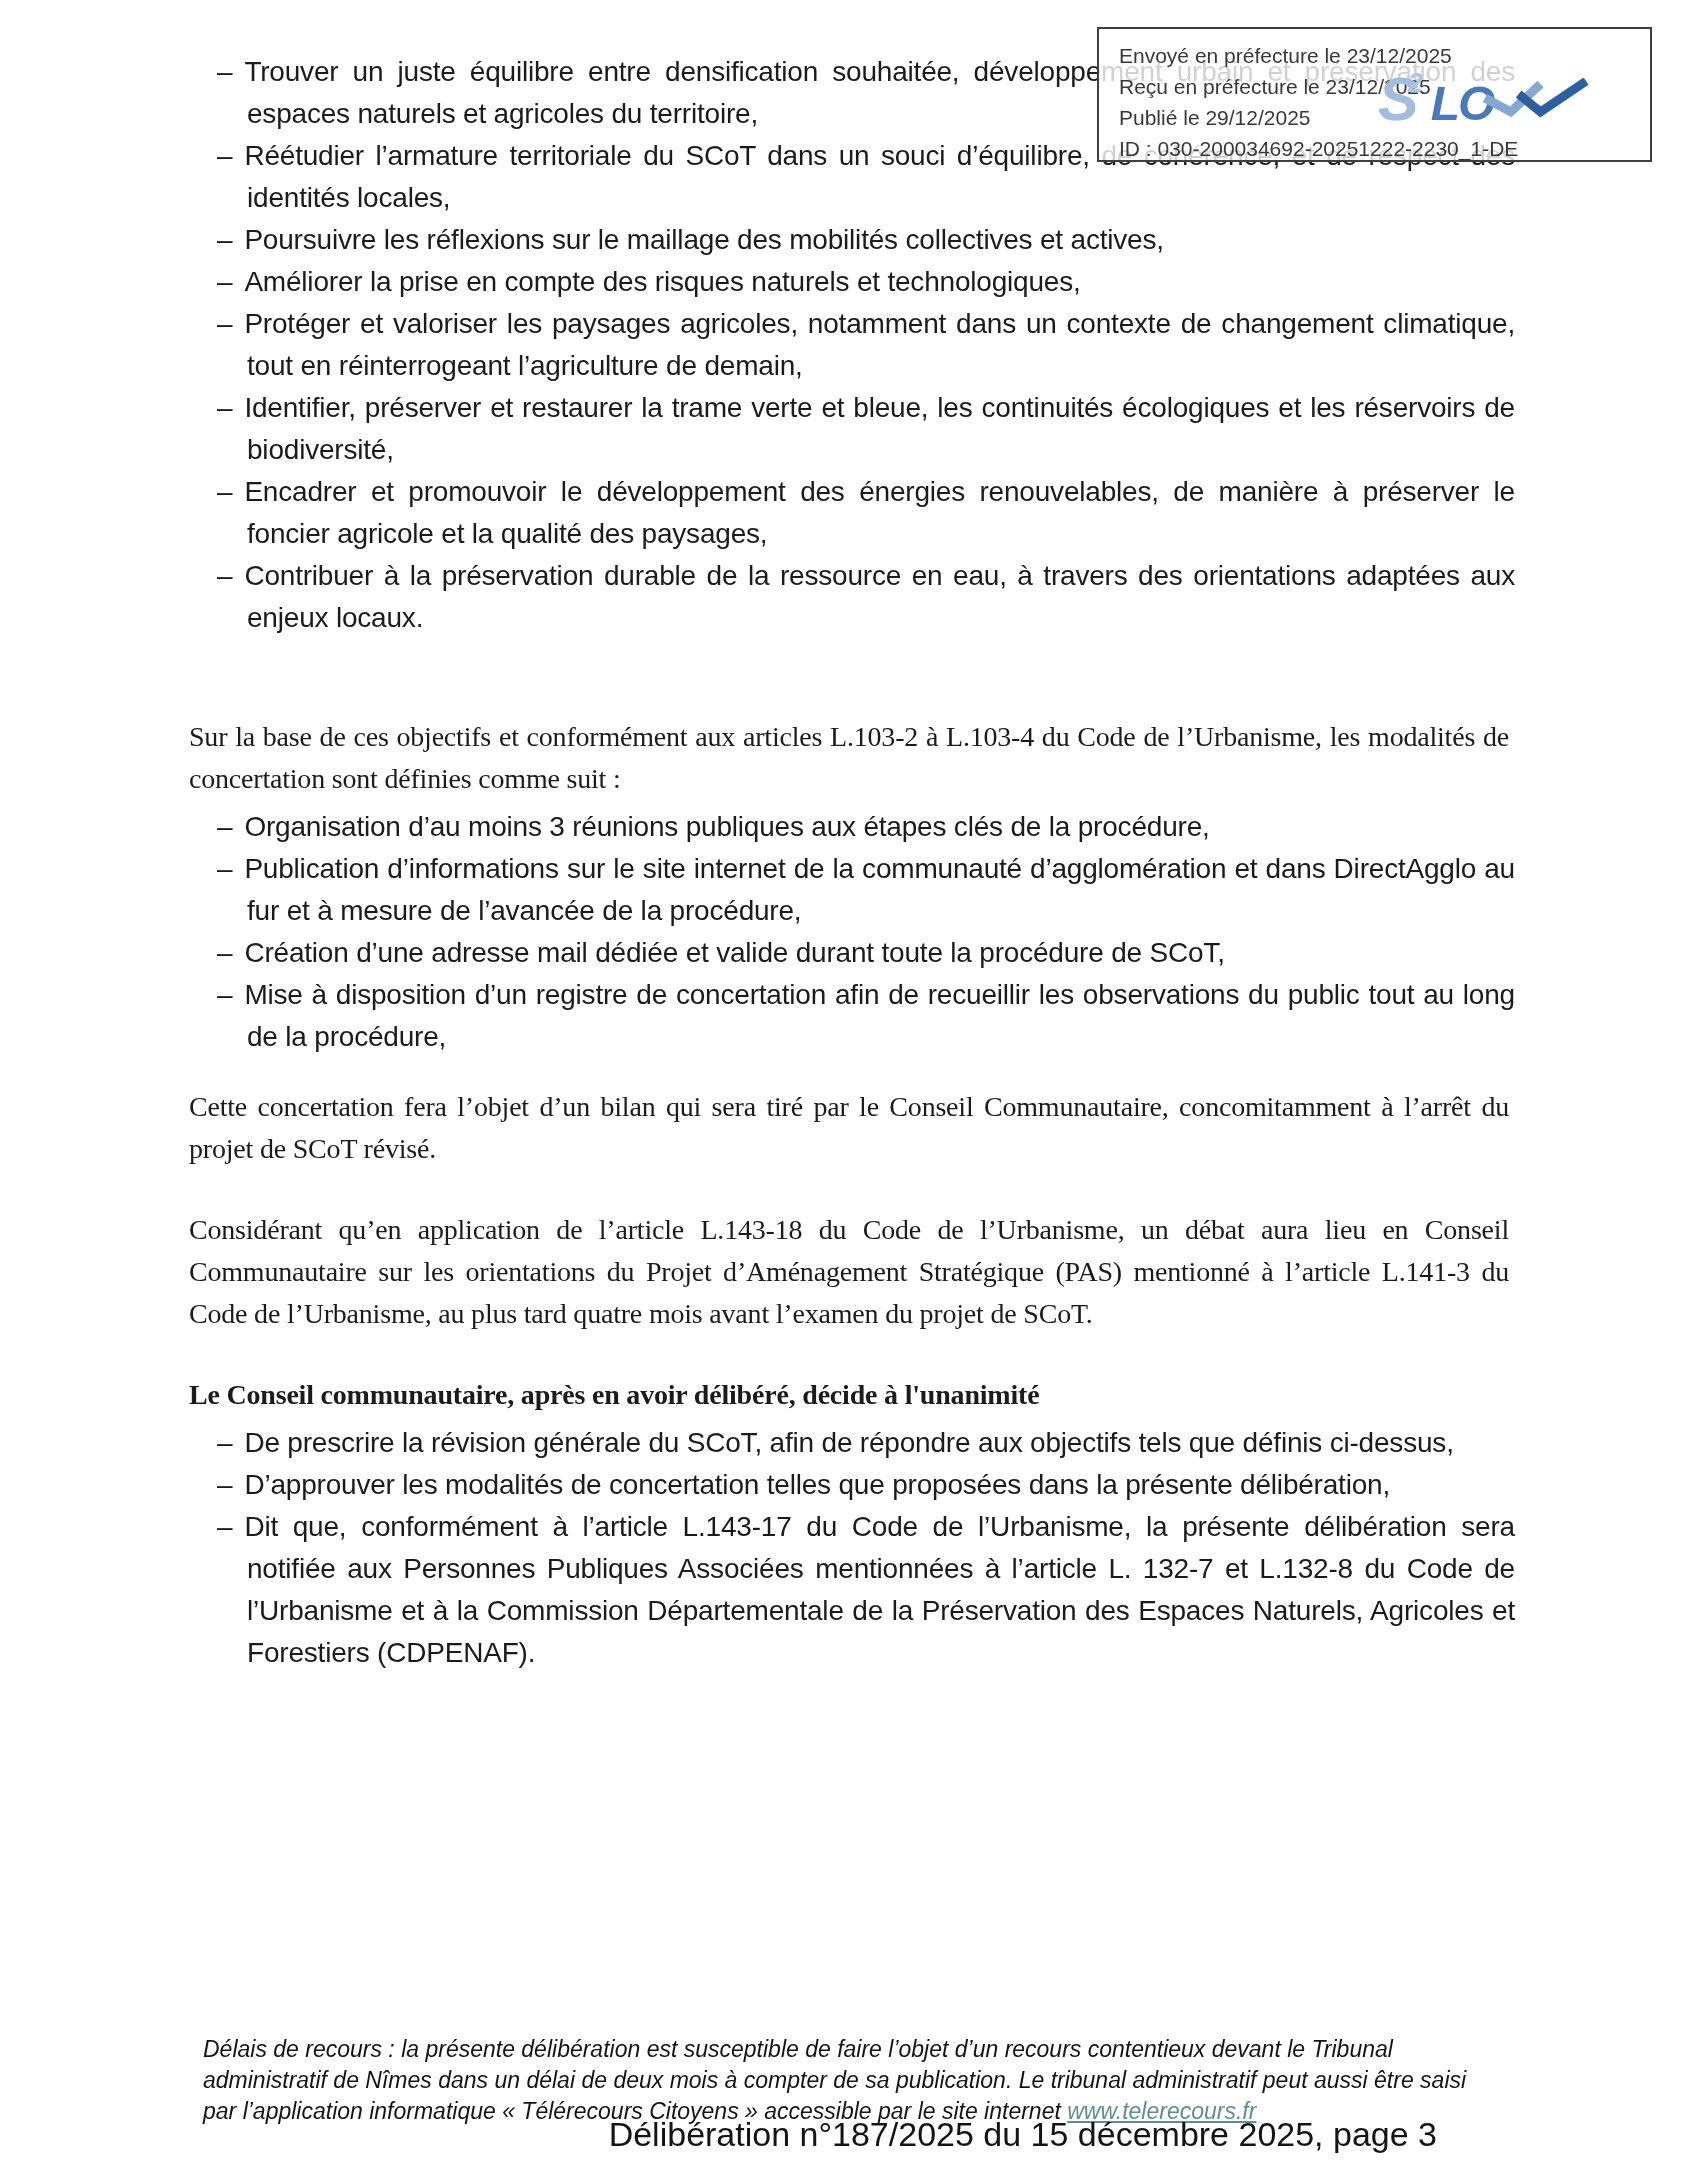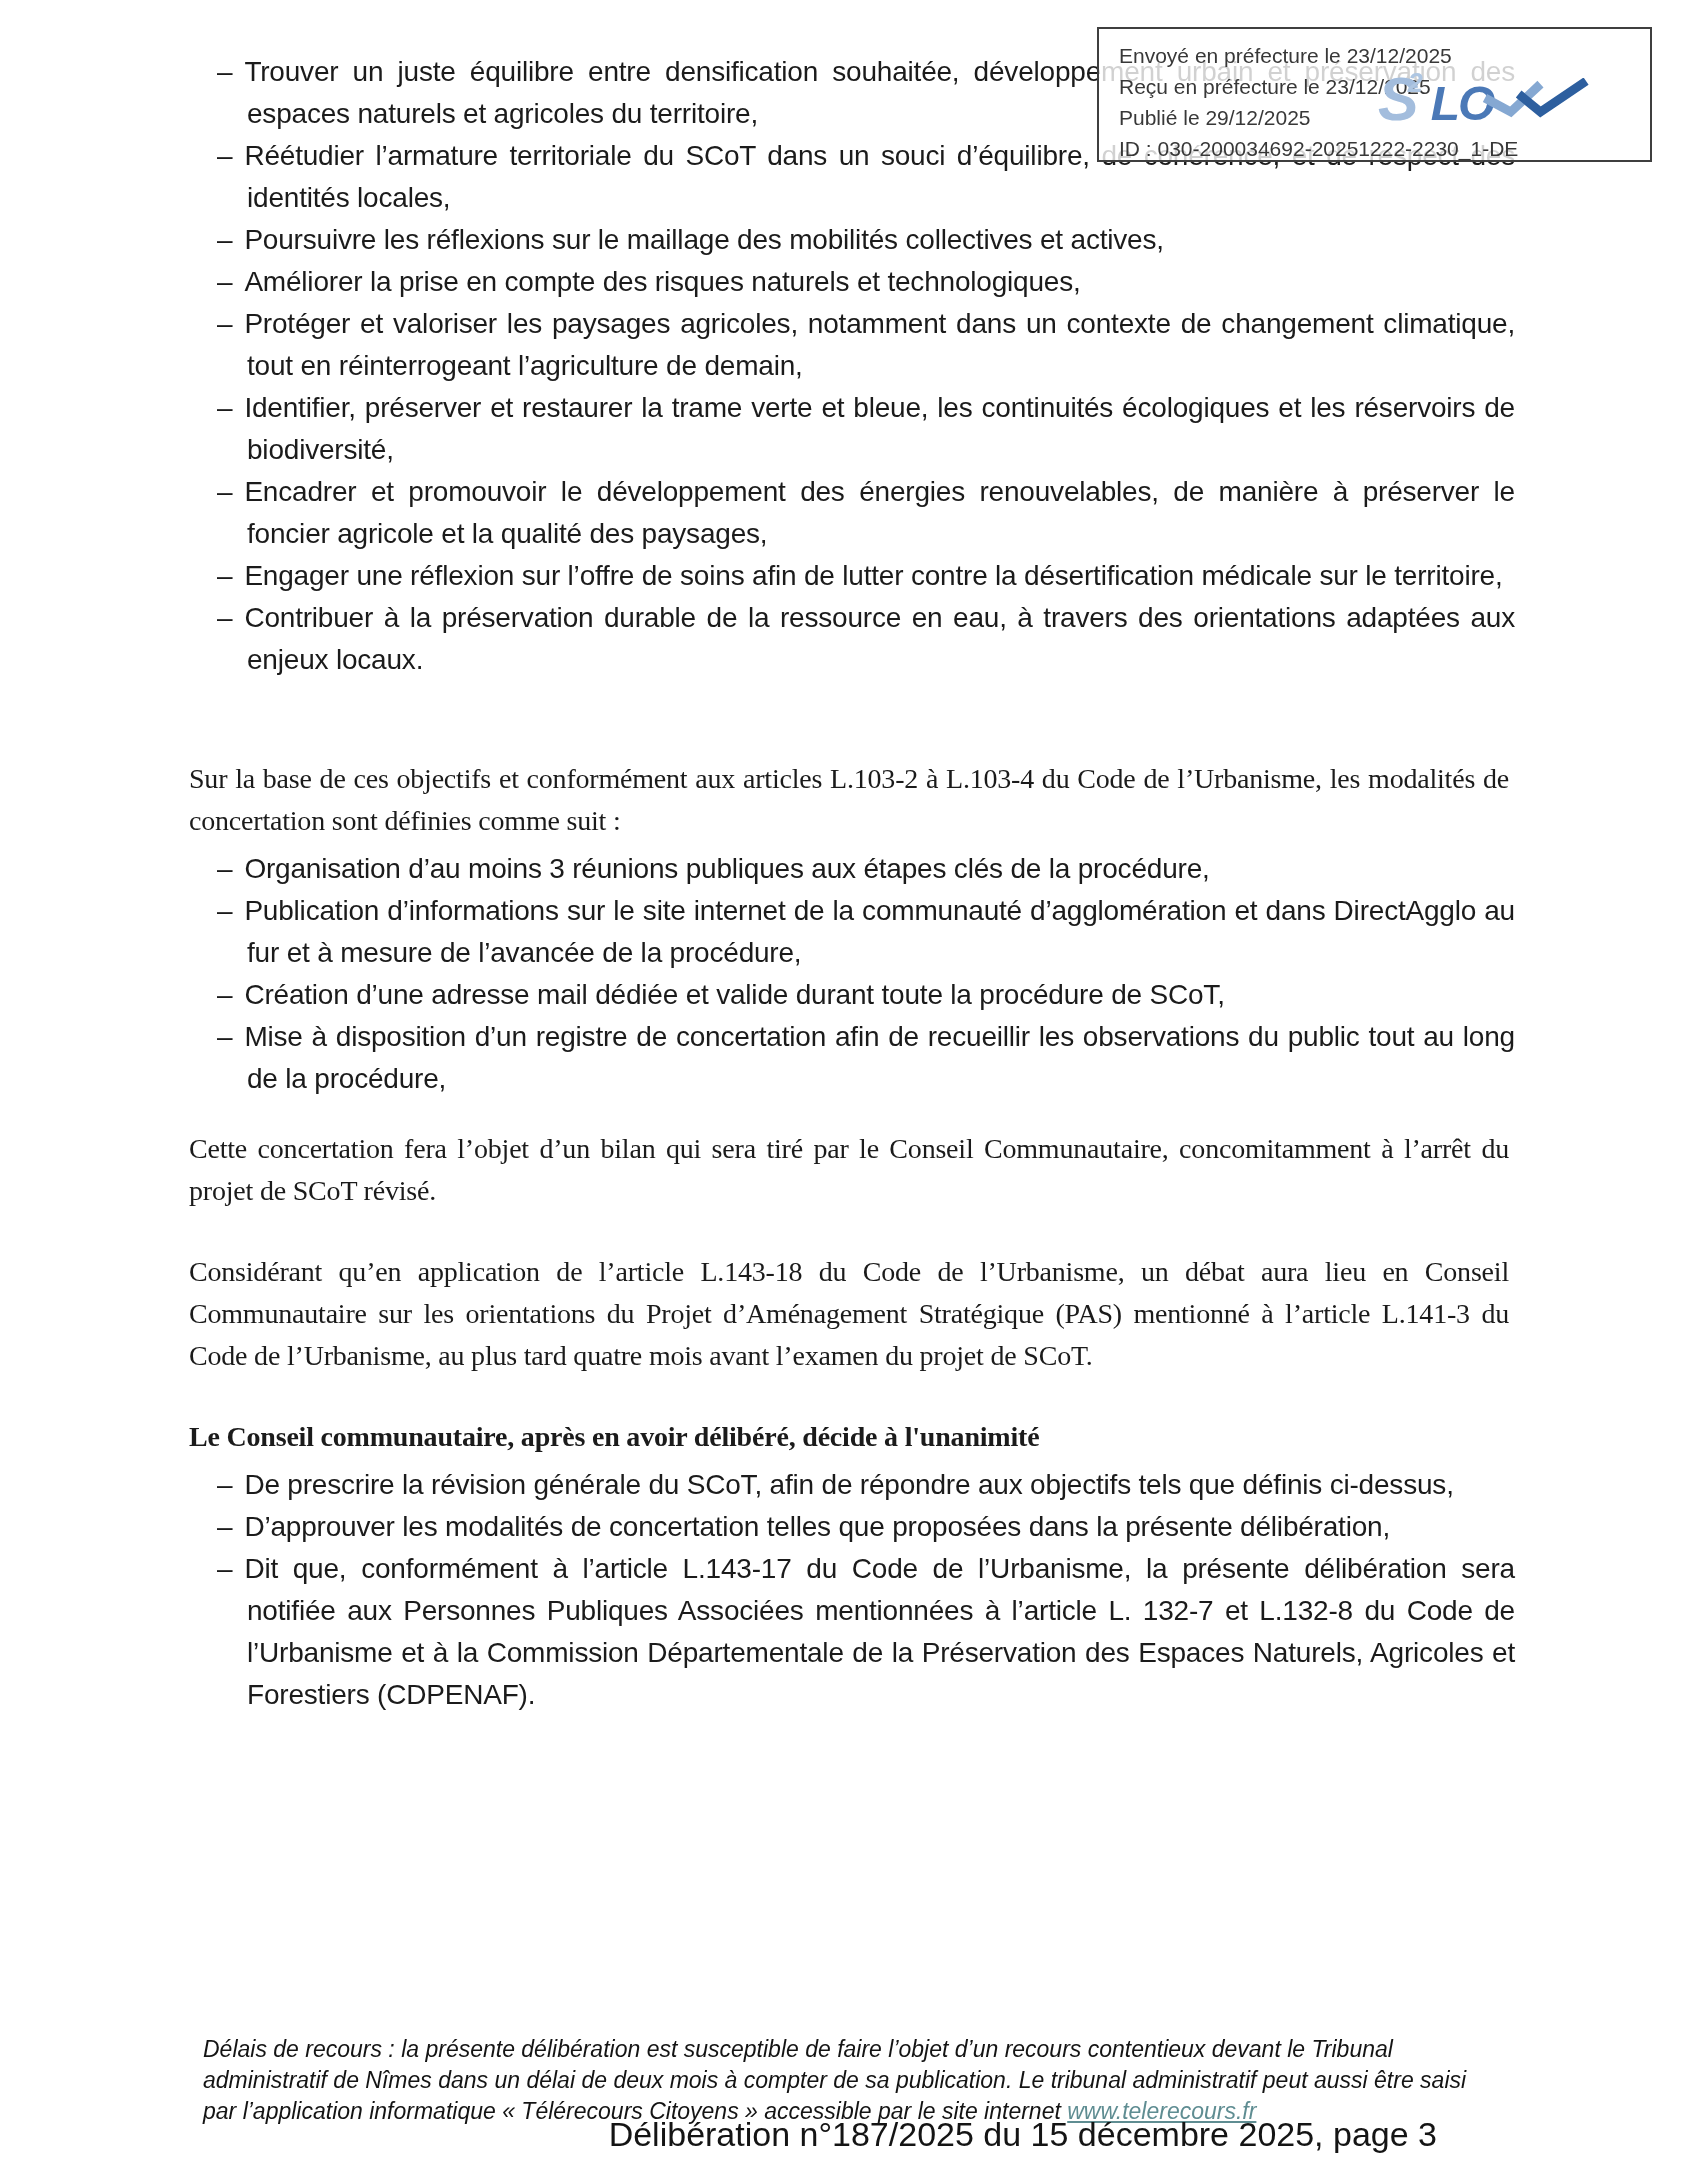--- a/index.html
+++ b/index.html
@@ -97,21 +97,20 @@
   <div class="content">
 
     <ul class="dashlist">
       <li><span class="mk">–</span><span>Trouver un juste équilibre entre densification souhaitée, développement urbain et préservation des espaces naturels et agricoles du territoire,</span></li>
       <li><span class="mk">–</span><span>Réétudier l’armature territoriale du SCoT dans un souci d’équilibre, de cohérence, et de respect des identités locales,</span></li>
       <li><span class="mk">–</span><span>Poursuivre les réflexions sur le maillage des mobilités collectives et actives,</span></li>
       <li><span class="mk">–</span><span>Améliorer la prise en compte des risques naturels et technologiques,</span></li>
       <li><span class="mk">–</span><span>Protéger et valoriser les paysages agricoles, notamment dans un contexte de changement climatique, tout en réinterrogeant l’agriculture de demain,</span></li>
       <li><span class="mk">–</span><span>Identifier, préserver et restaurer la trame verte et bleue, les continuités écologiques et les réservoirs de biodiversité,</span></li>
       <li><span class="mk">–</span><span>Encadrer et promouvoir le développement des énergies renouvelables, de manière à préserver le foncier agricole et la qualité des paysages,</span></li>
-      <li><span class="mk">–</span><span>Engager une réflexion sur l’offre de soins afin de lutter contre la désertification médicale sur le territoire,</span></li>
       <li><span class="mk">–</span><span>Contribuer à la préservation durable de la ressource en eau, à travers des orientations adaptées aux enjeux locaux.</span></li>
     </ul>
 
     <p class="para m-xl">Sur la base de ces objectifs et conformément aux articles L.103-2 à L.103-4 du Code de l’Urbanisme, les modalités de concertation sont définies comme suit :</p>
 
     <ul class="dashlist">
       <li><span class="mk">–</span><span>Organisation d’au moins 3 réunions publiques aux étapes clés de la procédure,</span></li>
       <li><span class="mk">–</span><span>Publication d’informations sur le site internet de la communauté d’agglomération et dans DirectAgglo au fur et à mesure de l’avancée de la procédure,</span></li>
       <li><span class="mk">–</span><span>Création d’une adresse mail dédiée et valide durant toute la procédure de SCoT,</span></li>
       <li><span class="mk">–</span><span>Mise à disposition d’un registre de concertation afin de recueillir les observations du public tout au long de la procédure,</span></li>

